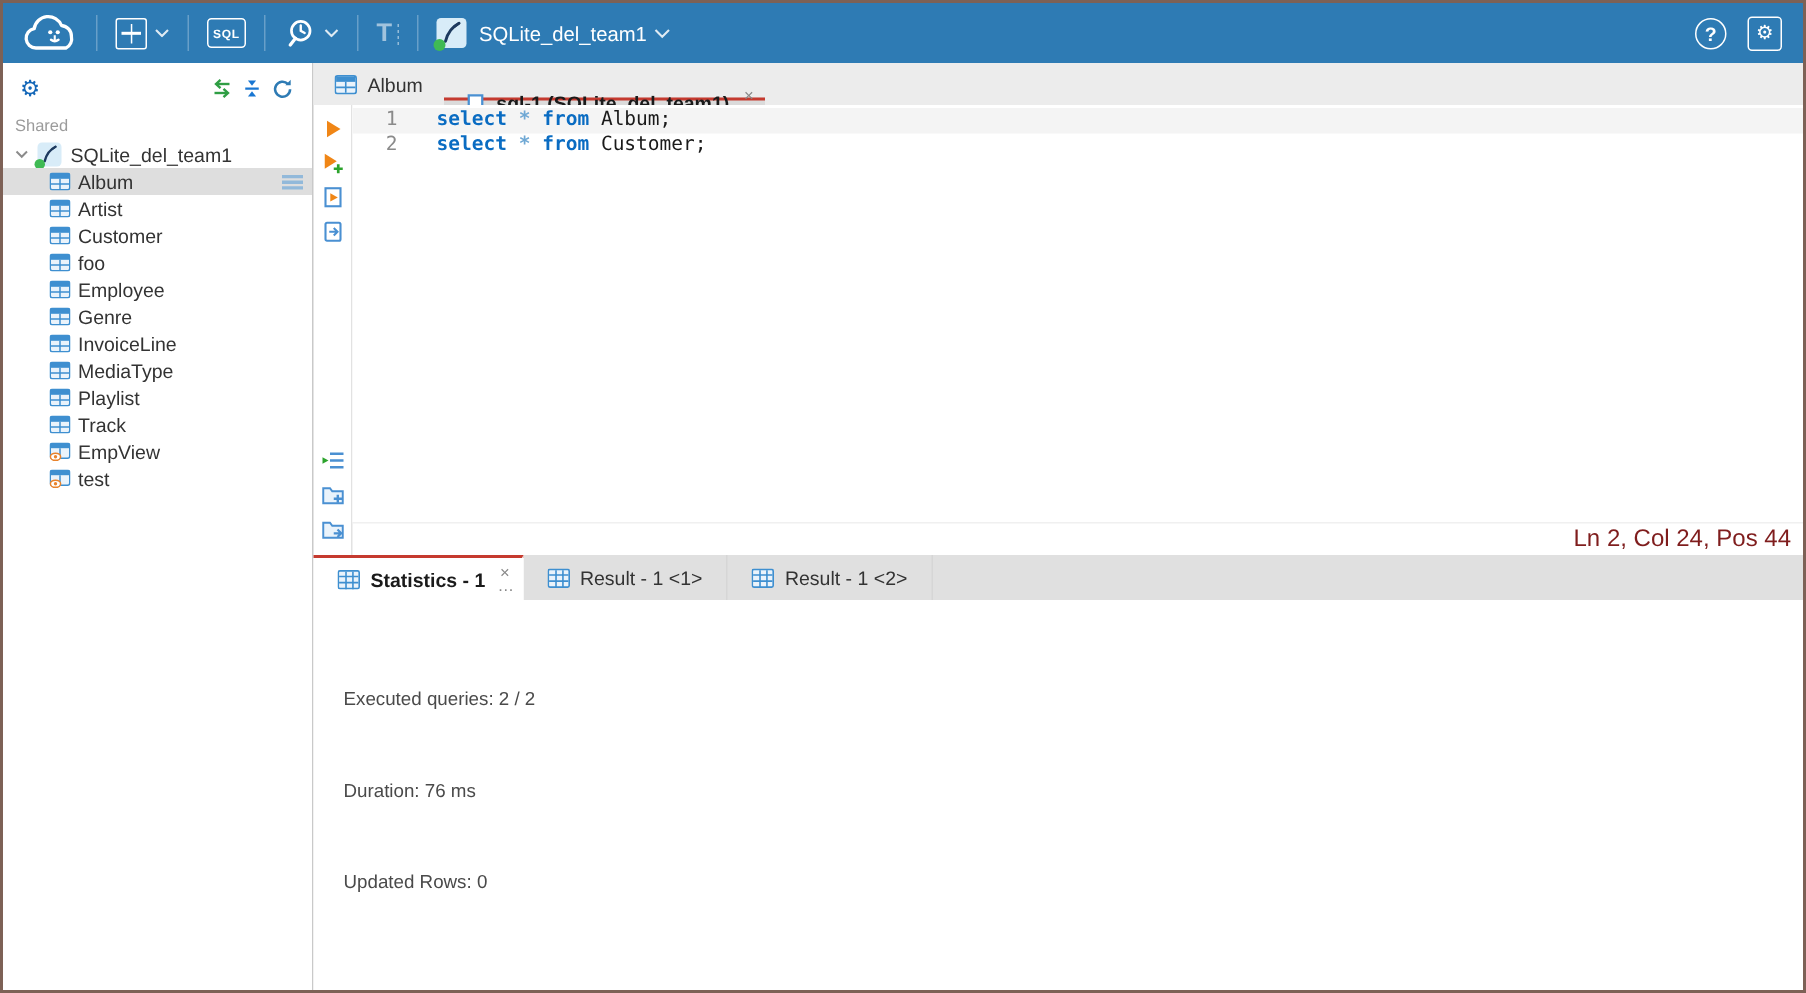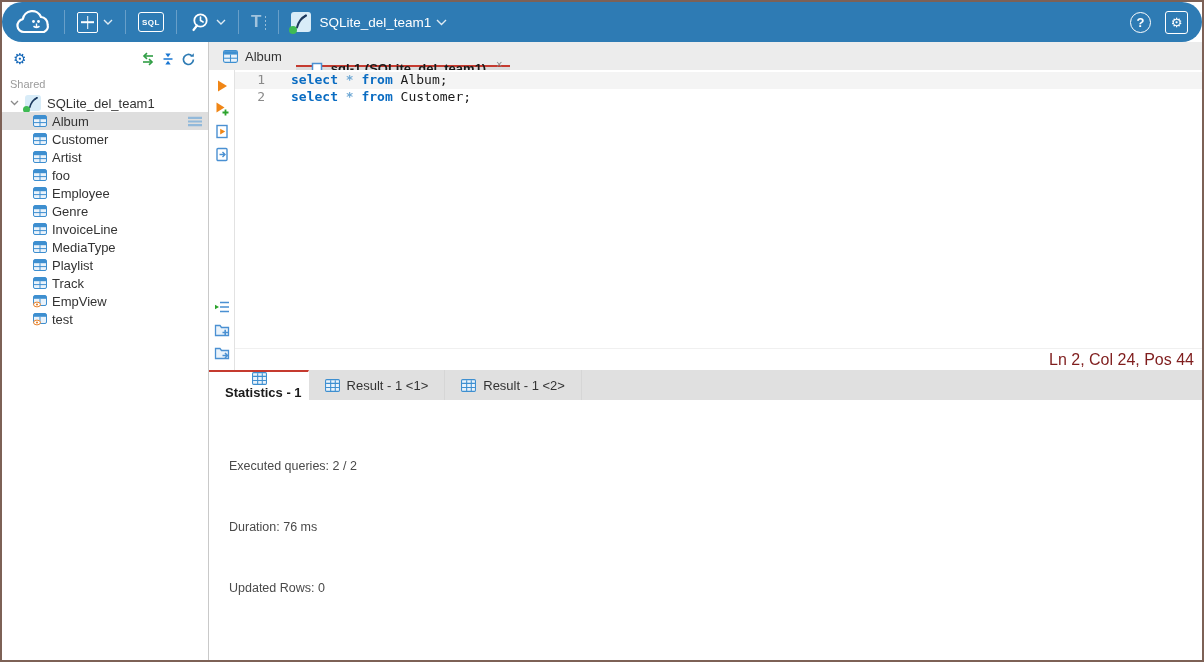--- a/index.html
+++ b/index.html
@@ -1,20 +1,20 @@
 <!DOCTYPE html>
 <html><head>
 <meta charset="utf-8">
 <style>
   * { box-sizing: border-box; margin: 0; padding: 0; }
   html,body { width:1204px; height:662px; font-family:"Liberation Sans",sans-serif; background:#fff; }
   .window { width:1204px; height:662px; border:2px solid #7d6156; display:flex; flex-direction:column; overflow:hidden; background:#fff; }
 
   
-  .topbar { height:40px; background:#2e7bb4; display:flex; align-items:center; flex:0 0 40px; color:#fff;border-radius:20px; }
+  .topbar { height:40px; background:#2e7bb4; display:flex; align-items:center; flex:0 0 40px; color:#fff; }
   .topbar .logo { width:44px; height:32px; margin:0 8px 0 10px; display:flex; align-items:center; justify-content:center; }
   .tb-sep { width:1px; height:24px; background:rgba(255,255,255,0.28); }
   .tb-btn { height:40px; display:flex; align-items:center; justify-content:center; padding:0 12px; cursor:pointer; }
   .chev { margin-left:5px; opacity:.85; display:flex; }
   .plus-box { width:21px; height:21px; border:1.6px solid #fff; border-radius:2px; position:relative; }
   .plus-box::before, .plus-box::after { content:""; position:absolute; background:#fff; }
   .plus-box::before { left:50%; top:3px; bottom:3px; width:1.6px; transform:translateX(-50%); }
   .plus-box::after { top:50%; left:3px; right:3px; height:1.6px; transform:translateY(-50%); }
   .sql-box { min-width:26px; height:20px; border:1.6px solid #fff; border-radius:3px; font-size:8px; font-weight:bold; display:flex; align-items:center; justify-content:center; padding:0 2px; letter-spacing:.5px; }
   .t-icon { font-size:17px; opacity:.55; font-weight:bold; position:relative; padding-right:5px; }
@@ -70,21 +70,21 @@
   .gutter-num { width:56px; flex:0 0 56px; text-align:right; padding-right:26px; color:#8a8a8a; }
   .code-text { white-space:pre; color:#1a1a1a; }
   .tk-kw { color:#0a6cc2; font-weight:bold; }
   .tk-star { color:#6fa8d4; font-weight:bold; }
   .tk-plain { color:#1a1a1a; }
   .status-bar { height:22px; flex:0 0 22px; display:flex; align-items:center; justify-content:flex-end; padding-right:8px; font-size:16px; color:#7f1d1d; border-top:1px solid #f0f0f0; }
 
   .bottom-tabbar { height:30px; flex:0 0 30px; background:#e0e0e0; display:flex; align-items:stretch; }
   .rtab { display:flex; align-items:center; padding:0 16px; font-size:13px; color:#333; cursor:pointer; border-right:1px solid #d6d6d6; }
   .rtab .ticon { display:flex; margin-right:7px; }
-  .rtab.active { background:#fff; border-top:2px solid #c53a2f; font-weight:bold; color:#1a1a1a; padding-right:6px; border-right:1px solid #fff;flex-direction:column; }
+  .rtab.active { background:#fff; border-top:2px solid #c53a2f; font-weight:bold; color:#1a1a1a; padding-right:6px; border-right:1px solid #fff; }
 
   .stats-panel { flex:1; background:#fff; padding:16px 0 0 20px; }
   .stat-line { font-size:12.5px; color:#4a4a4a; line-height:21px;margin-top:40px; }
 </style>
 </head>
 <body>
 
 <div class="window">
 
   <header class="topbar">
@@ -220,32 +220,32 @@
             </div>
             <div class="tree-row">
               <span class="ticon">
                 <svg width="14" height="12" viewBox="0 0 14 12">
                   <rect x="0.5" y="0.5" width="13" height="11" rx="1.5" fill="#eaf3fb" stroke="#3e8fd0"></rect>
                   <rect x="1" y="1" width="12" height="3.2" fill="#3e8fd0"></rect>
                   <line x1="7" y1="4.2" x2="7" y2="11" stroke="#3e8fd0"></line>
                   <line x1="1" y1="7.6" x2="13" y2="7.6" stroke="#3e8fd0"></line>
                 </svg>
               </span>
+              <span class="tlabel">Artist</span>
+            </div>
+            <div class="tree-row">
+              <span class="ticon">
+                <svg width="14" height="12" viewBox="0 0 14 12">
+                  <rect x="0.5" y="0.5" width="13" height="11" rx="1.5" fill="#eaf3fb" stroke="#3e8fd0"></rect>
+                  <rect x="1" y="1" width="12" height="3.2" fill="#3e8fd0"></rect>
+                  <line x1="7" y1="4.2" x2="7" y2="11" stroke="#3e8fd0"></line>
+                  <line x1="1" y1="7.6" x2="13" y2="7.6" stroke="#3e8fd0"></line>
+                </svg>
+              </span>
               <span class="tlabel">Customer</span>
-            </div>
-            <div class="tree-row">
-              <span class="ticon">
-                <svg width="14" height="12" viewBox="0 0 14 12">
-                  <rect x="0.5" y="0.5" width="13" height="11" rx="1.5" fill="#eaf3fb" stroke="#3e8fd0"></rect>
-                  <rect x="1" y="1" width="12" height="3.2" fill="#3e8fd0"></rect>
-                  <line x1="7" y1="4.2" x2="7" y2="11" stroke="#3e8fd0"></line>
-                  <line x1="1" y1="7.6" x2="13" y2="7.6" stroke="#3e8fd0"></line>
-                </svg>
-              </span>
-              <span class="tlabel">Artist</span>
             </div>
             <div class="tree-row">
               <span class="ticon">
                 <svg width="14" height="12" viewBox="0 0 14 12">
                   <rect x="0.5" y="0.5" width="13" height="11" rx="1.5" fill="#eaf3fb" stroke="#3e8fd0"></rect>
                   <rect x="1" y="1" width="12" height="3.2" fill="#3e8fd0"></rect>
                   <line x1="7" y1="4.2" x2="7" y2="11" stroke="#3e8fd0"></line>
                   <line x1="1" y1="7.6" x2="13" y2="7.6" stroke="#3e8fd0"></line>
                 </svg>
               </span>

